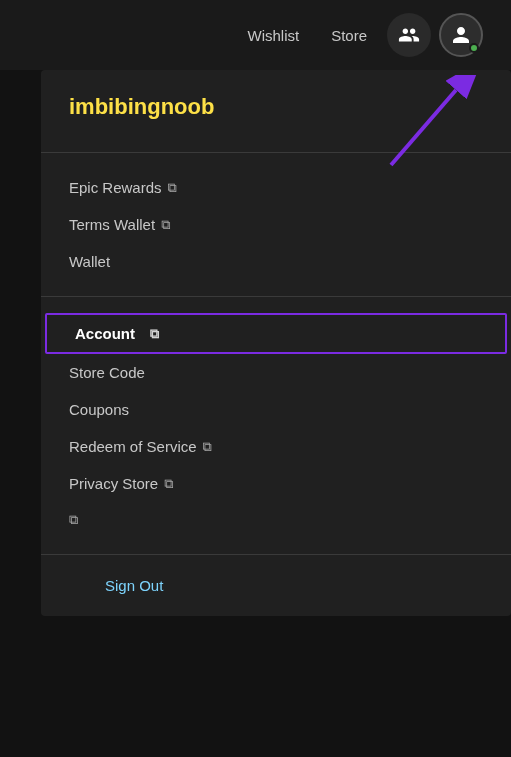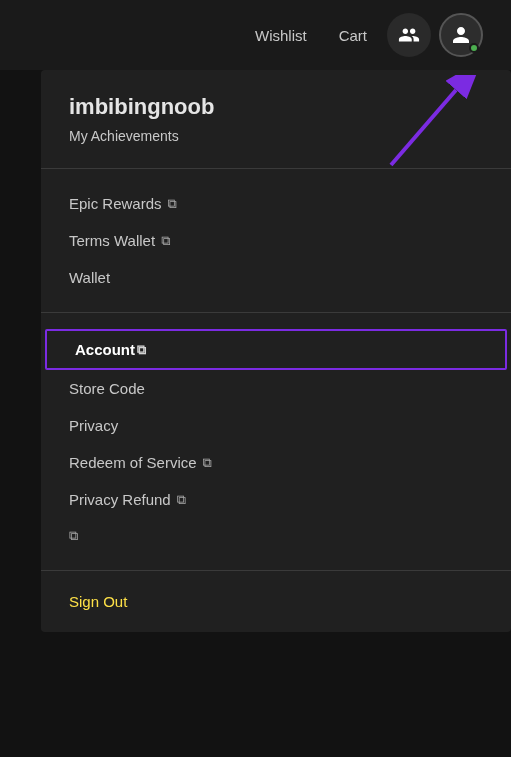--- a/index.html
+++ b/index.html
@@ -100,21 +100,21 @@
       width: 120px;
       height: 100px;
     }
 
     
     .user-section {
       padding: 24px 28px 16px 28px;
     }
 
     .username {
-      color: #e5e5e5;
+      color: #fde047;
       font-size: 22px;
       font-weight: 700;
       margin-bottom: 8px;
     }
 
     .achievements-link {
       color: #c8c8c8;
       font-size: 14px;
       cursor: pointer;
       text-decoration: none;
@@ -151,43 +151,44 @@
     
     .account-item {
       display: flex;
       align-items: center;
       padding: 10px 28px;
       color: #ffffff;
       font-size: 15px;
       font-weight: 600;
       cursor: pointer;
       text-decoration: none;
-      gap: 2px;
+      gap: 15px;
       border: 2px solid #7b2be2;
       margin: 0 4px;
       border-radius: 2px;
       background: #202020;
     }
 
     .sign-out-item {
       display: flex;
       align-items: center;
       padding: 14px 28px;
-      color: #fde047;
-      font-size: 15px;
-      cursor: pointer;
-      text-decoration: none;
+      color: #7dd3fc;
+      font-size: 15px;
+      cursor: pointer;
+      text-decoration: none;
+      margin-left: 36px;
     }
   </style>
 </head>
 <body>
 
 <div class="top-nav">
   <a class="nav-link">Wishlist</a>
-  <a class="nav-link">Cart</a>
+  <a class="nav-link">Store</a>
   <button class="nav-icon-btn">
     <svg width="22" height="22" viewBox="0 0 24 24" fill="white">
       <path d="M16 11c1.66 0 2.99-1.34 2.99-3S17.66 5 16 5c-1.66 0-3 1.34-3 3s1.34 3 3 3zm-8 0c1.66 0 2.99-1.34 2.99-3S9.66 5 8 5C6.34 5 5 6.34 5 8s1.34 3 3 3zm0 2c-2.33 0-7 1.17-7 3.5V19h14v-2.5c0-2.33-4.67-3.5-7-3.5zm8 0c-.29 0-.62.02-.97.05 1.16.84 1.97 1.97 1.97 3.45V19h6v-2.5c0-2.33-4.67-3.5-7-3.5z"></path>
     </svg>
   </button>
   <button class="profile-icon-btn">
     <svg width="20" height="20" viewBox="0 0 24 24" fill="white">
       <path d="M12 12c2.7 0 4.8-2.1 4.8-4.8S14.7 2.4 12 2.4 7.2 4.5 7.2 7.2 9.3 12 12 12zm0 2.4c-3.2 0-9.6 1.6-9.6 4.8v2.4h19.2v-2.4c0-3.2-6.4-4.8-9.6-4.8z"></path>
     </svg>
     <span class="online-dot"></span>
@@ -202,21 +203,20 @@
       </marker>
     </defs>
     <line x1="30" y1="90" x2="95" y2="15" stroke="#7b2be2" stroke-width="4" marker-end="url(#arrowhead)"></line>
   </svg>
 </div>
 
 <div class="dropdown-panel">
 
   <div class="user-section">
     <div class="username">imbibingnoob</div>
-    <a class="achievements-link">My Achievements</a>
   </div>
 
   <div class="divider"></div>
 
   <div class="menu-section">
     <a class="menu-item">
       <span>Epic Rewards</span>
       <span class="external-icon">⧉</span>
     </a>
     <a class="menu-item">
@@ -234,28 +234,28 @@
 
     <a class="account-item">
       <span>Account</span>
       <span class="external-icon">⧉</span>
     </a>
 
     <a class="menu-item">
       <span>Store Code</span>
     </a>
     <a class="menu-item">
-      <span>Privacy</span>
+      <span>Coupons</span>
     </a>
     <a class="menu-item">
       <span>Redeem of Service</span>
       <span class="external-icon">⧉</span>
     </a>
     <a class="menu-item">
-      <span>Privacy Refund</span>
+      <span>Privacy Store</span>
       <span class="external-icon">⧉</span>
     </a>
     <a class="menu-item">
       <span class="external-icon">⧉</span>
     </a>
   </div>
 
   <div class="divider"></div>
 
   <a class="sign-out-item">Sign Out</a>

